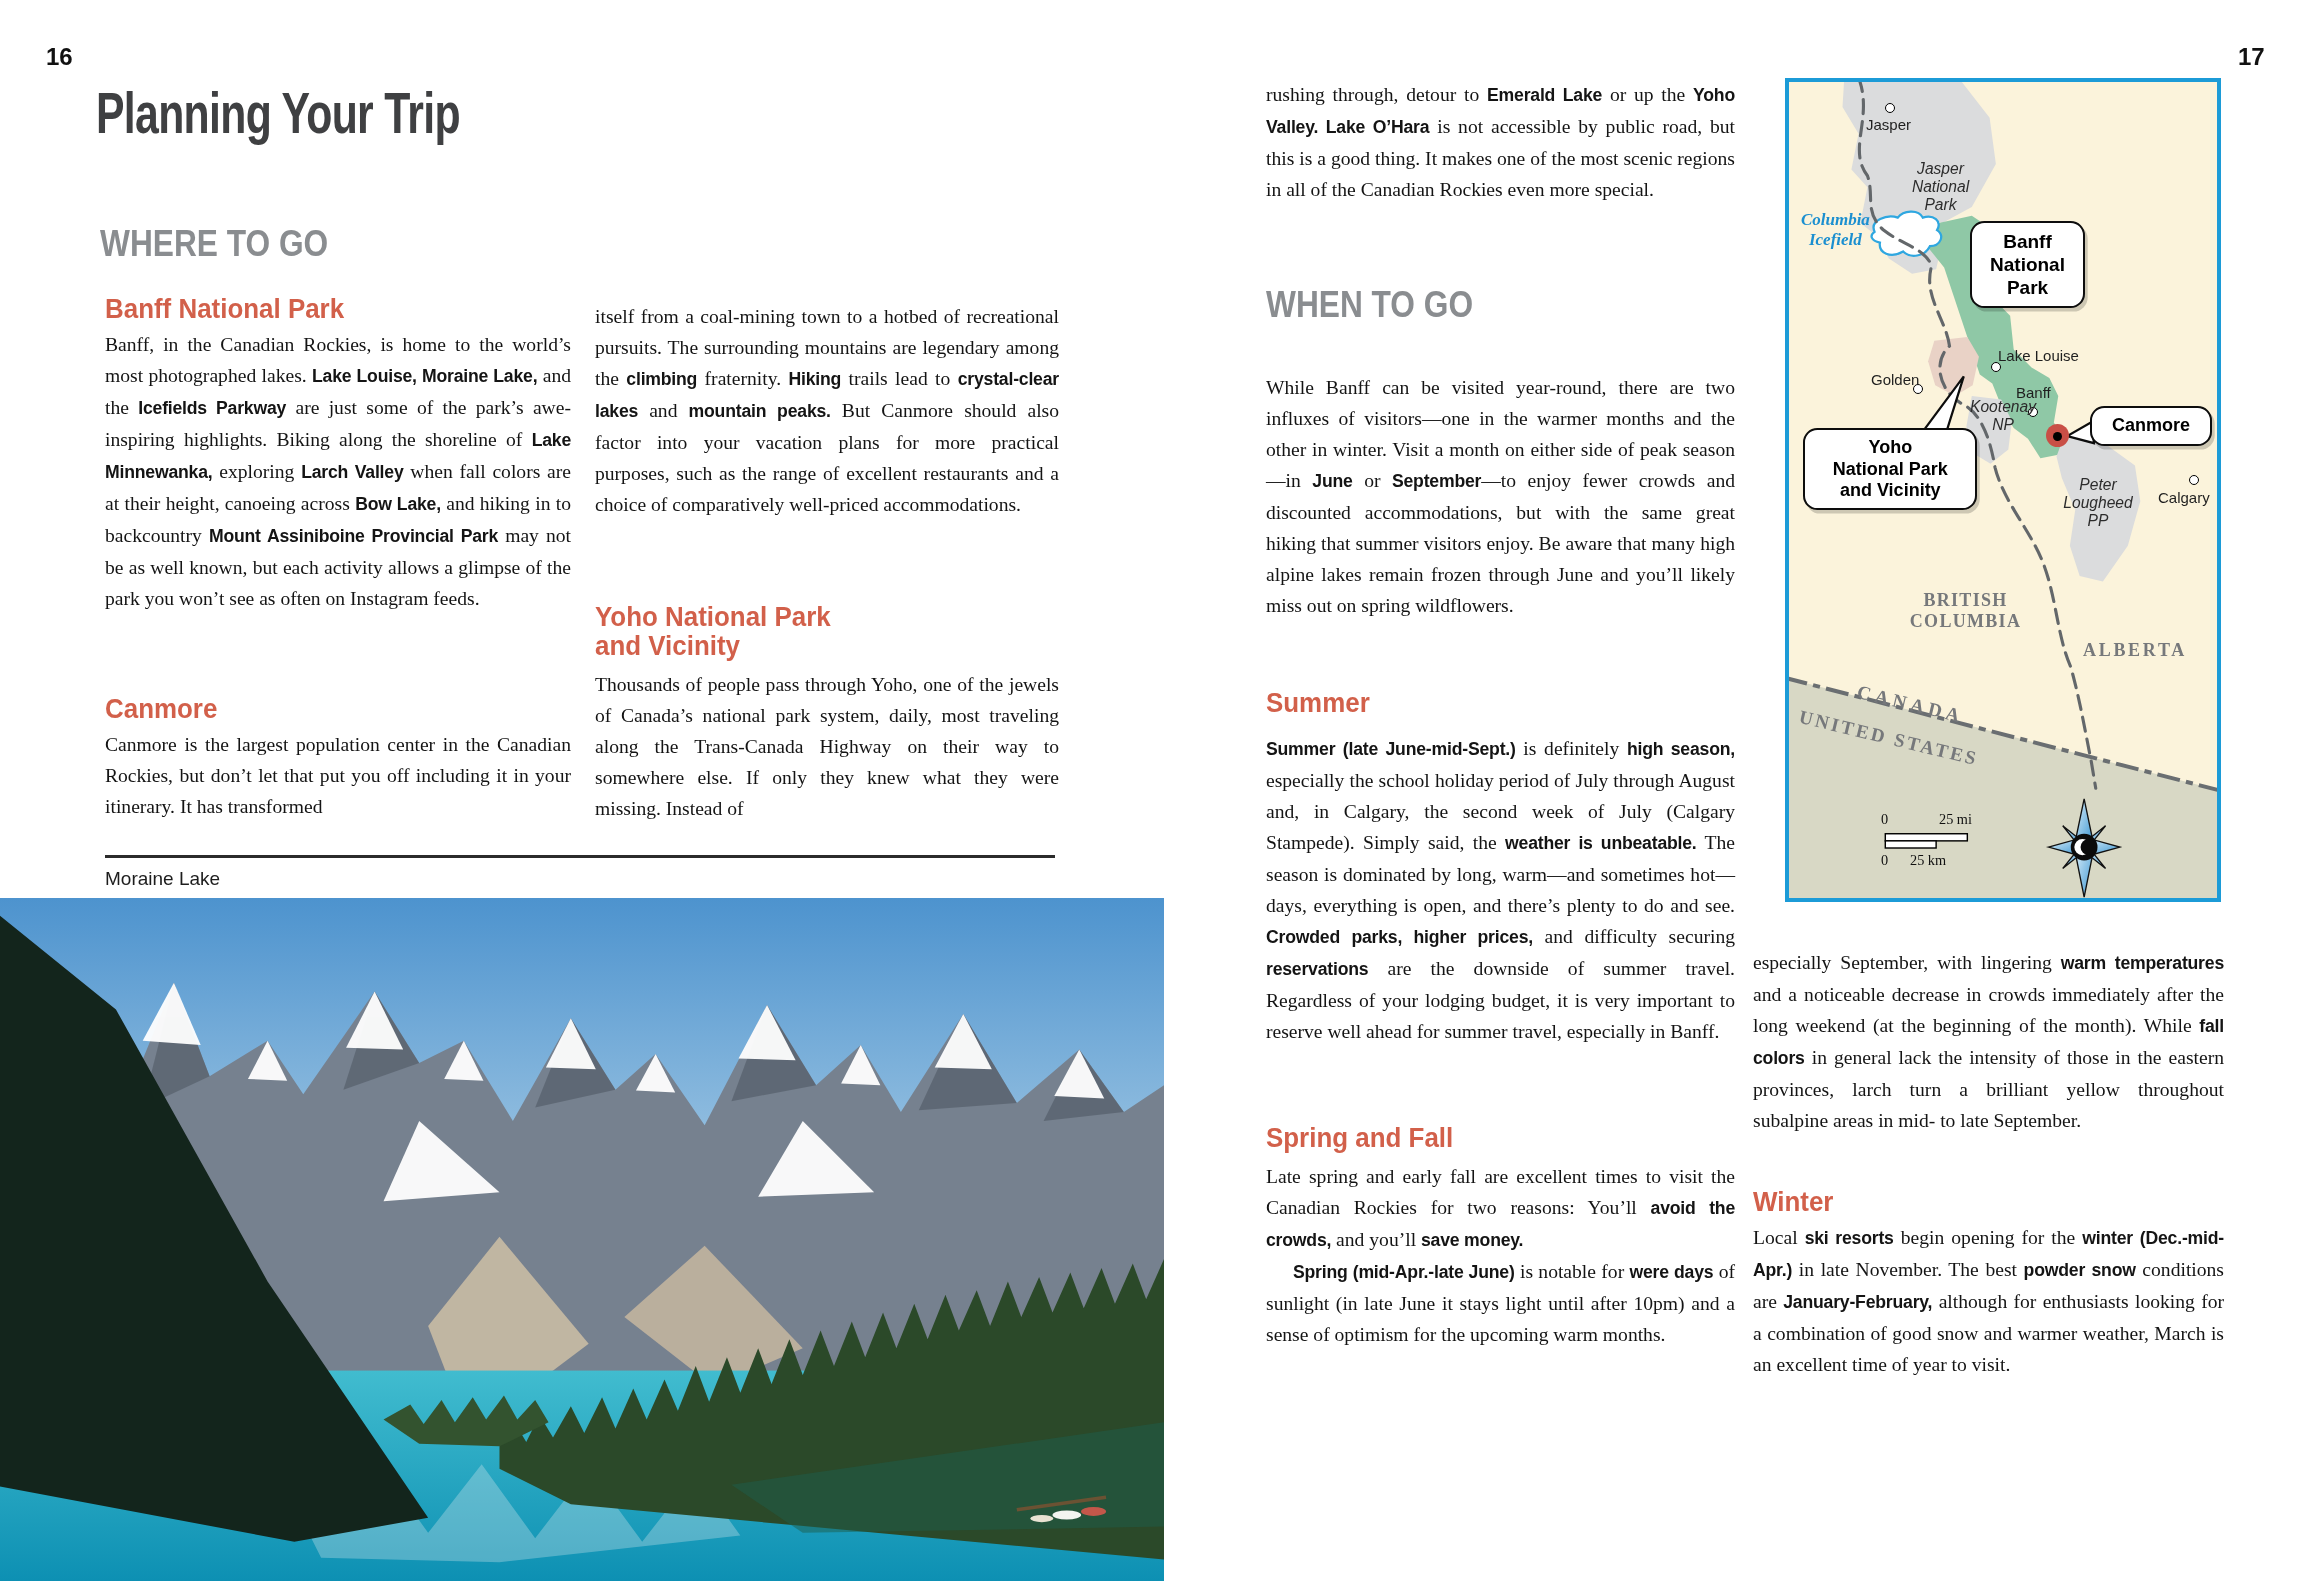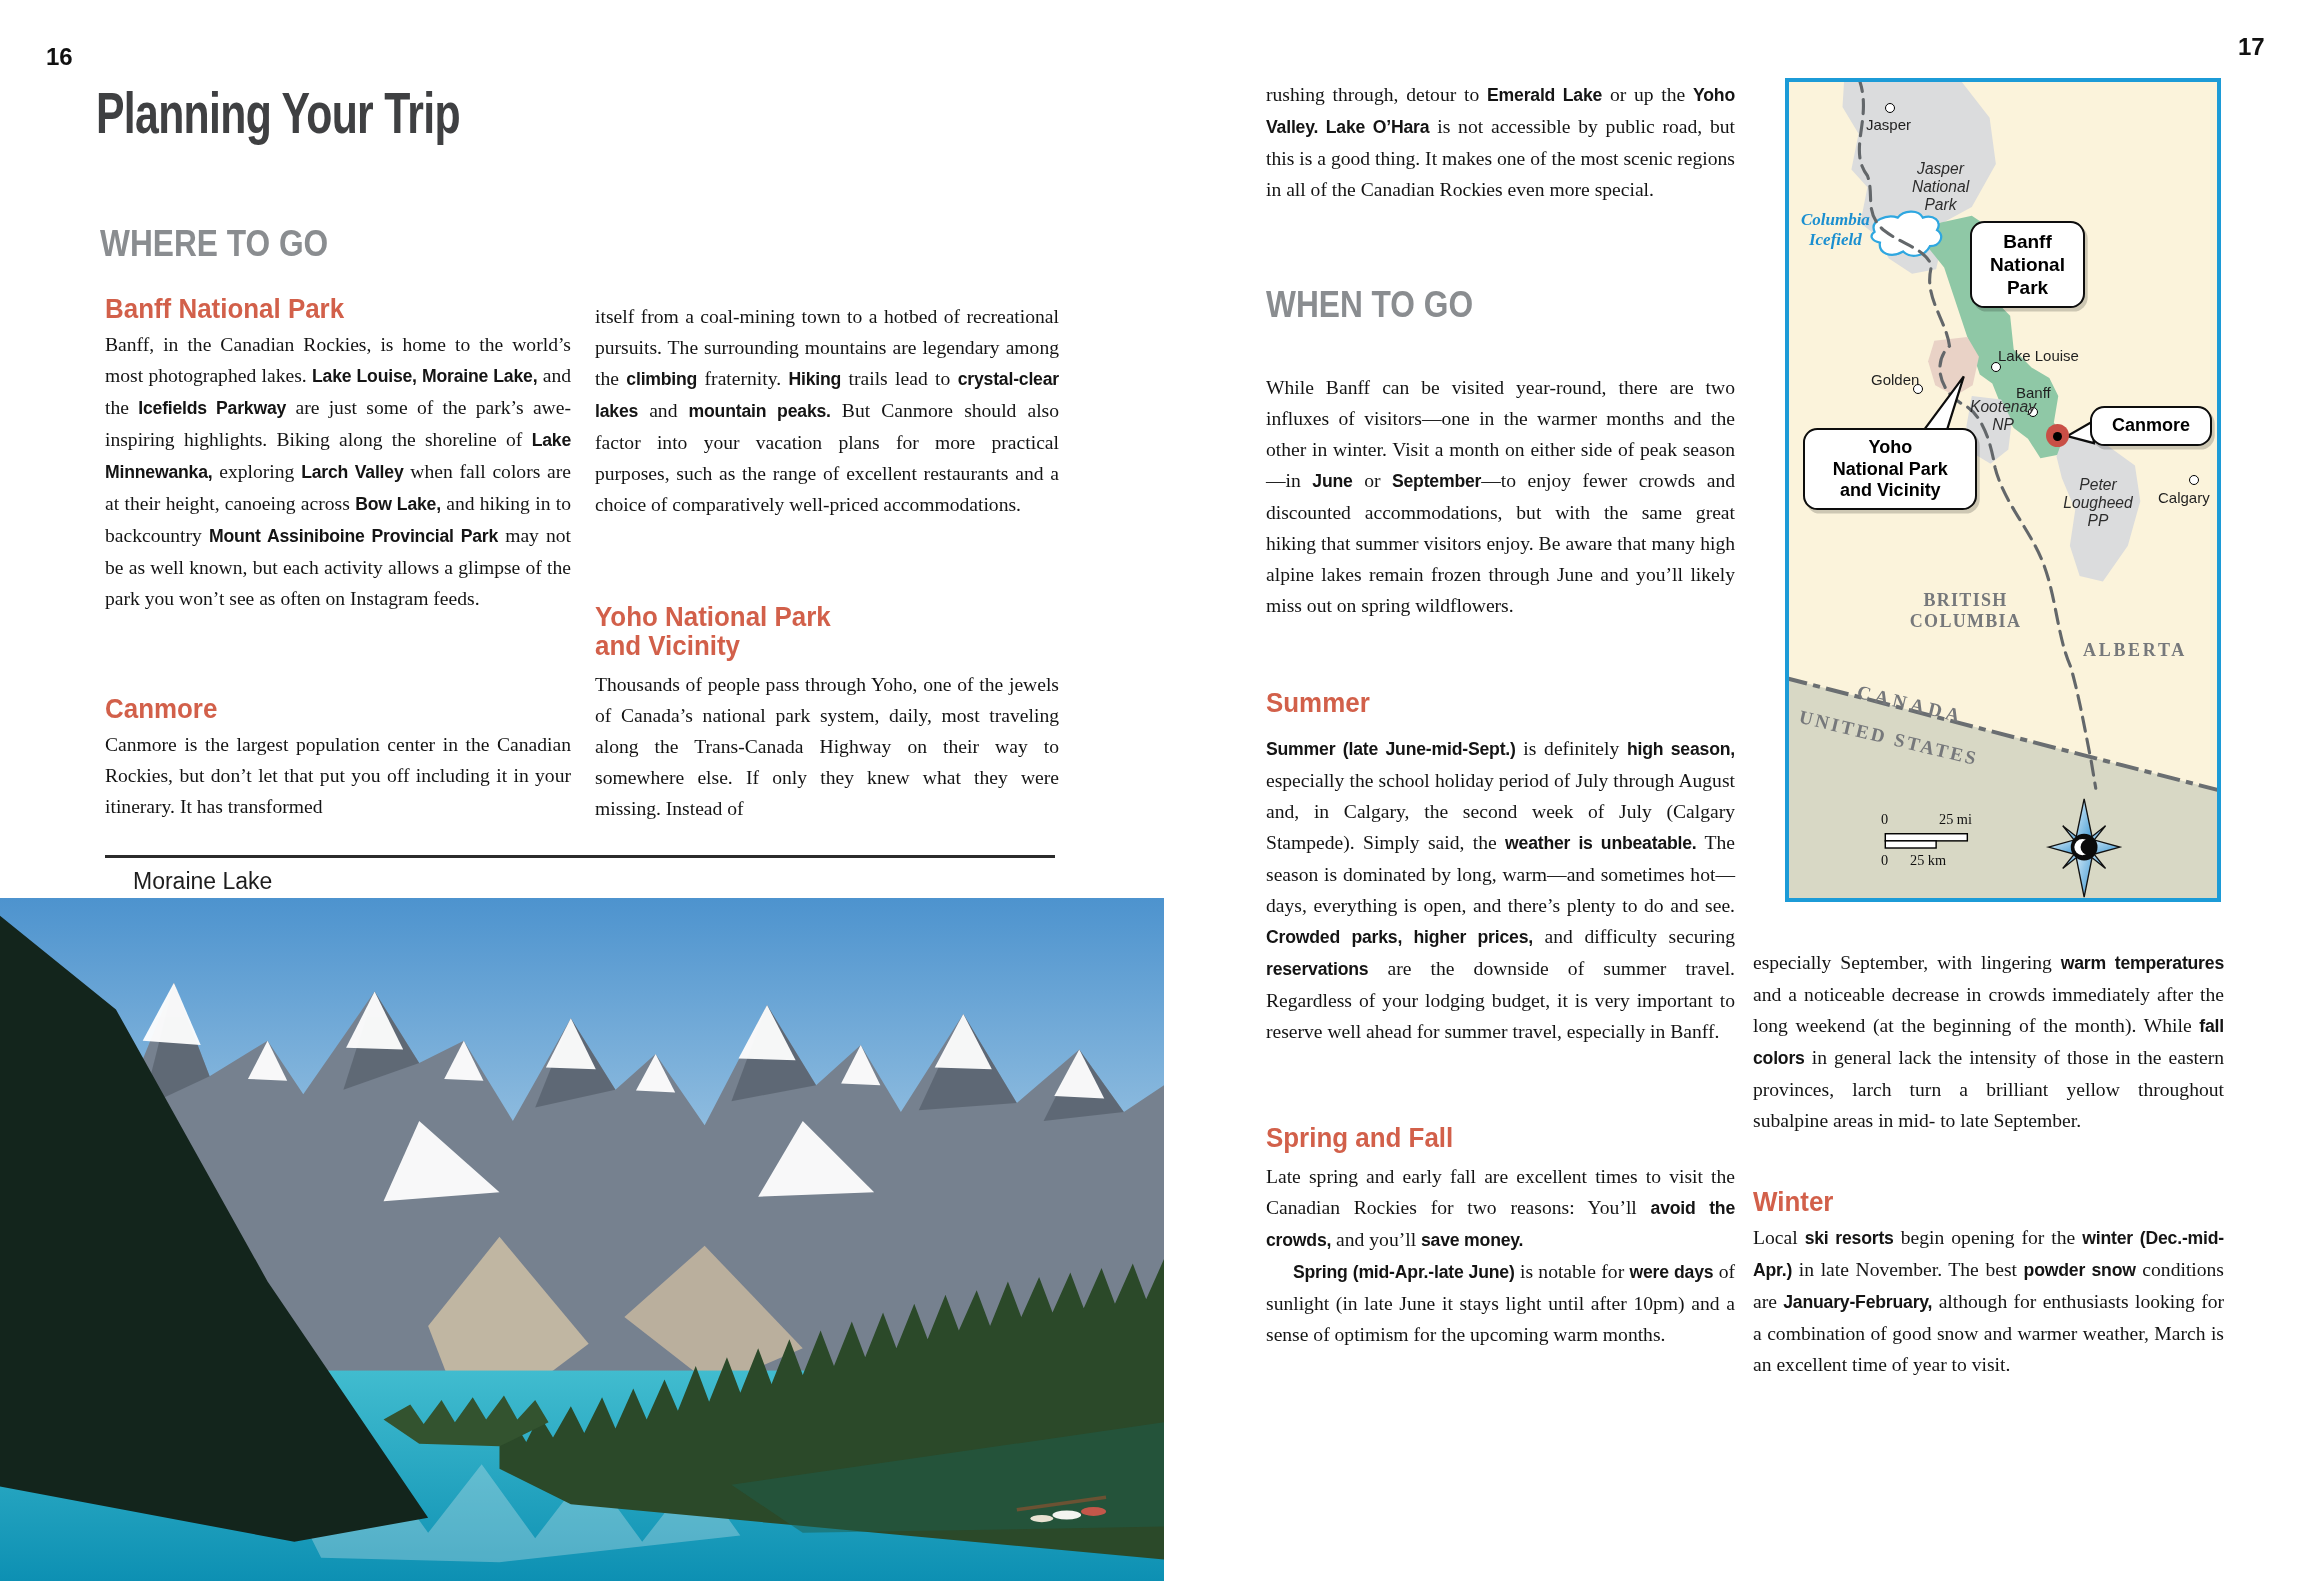--- a/index.html
+++ b/index.html
@@ -2,21 +2,21 @@
 <html style="font-size:14.3px"><head>
 <meta charset="utf-8">
 <style>
   html,body { margin:0; padding:0; background:#ffffff; }
   .spread { position:relative; width:2319px; height:1581px; background:#ffffff;
             font-family:"Liberation Serif", serif; color:#1b1b1b; overflow:hidden; }
 
   .pagenum { position:absolute; font-family:"Liberation Sans",sans-serif; font-weight:bold;
              font-size:24px; color:#111; }
   #pn-left { left:46px; top:43px;text-align:center; }
-  #pn-right { left:2238px; top:33px; }
+  #pn-right { left:2238px; top:43px; }
 
   .title { position:absolute; left:96px; top:80px; font-family:"Liberation Sans",sans-serif;
            font-weight:bold; font-size:57px; color:#3F4042; letter-spacing:-0.9px;
            transform:scaleX(.75); transform-origin:left top; white-space:nowrap; }
   .bigsec { position:absolute; font-family:"Liberation Sans",sans-serif; font-weight:bold;
             font-size:36px; color:#8A8D90; transform:scaleX(.88); transform-origin:left top;
             white-space:nowrap; }
   #sec-where { left:100px; top:223px; }
   #sec-when  { left:1266px; top:284px; }
 
@@ -42,21 +42,21 @@
   #b-yoho     { left:595px;  top:669px;  width:464px; }
   #b-rushing  { left:1266px; top:79px;   width:469px; }
   #b-when     { left:1266px; top:372px;  width:469px; }
   #b-summer   { left:1266px; top:733px;  width:469px; }
   #b-spring   { left:1266px; top:1161px; width:469px; }
   #b-col2cont { left:1753px; top:947px; width:471px; }
   #b-winter   { left:1753px; top:1222px; width:471px; }
 
   .rule { position:absolute; left:105px; top:855px; width:950px; height:2.7px; background:#2b2b2b; }
   .caption { position:absolute; left:105px; top:868px; font-family:"Liberation Sans",sans-serif;
-             font-size:23px; color:#1d1d1d;margin-left:28px; }
+             font-size:19px; color:#1d1d1d; }
 
   .photo { position:absolute; left:0; top:898px; width:1164px; height:683px; }
 
   
   .map { position:absolute; left:1785px; top:78px; width:428px; height:816px;
          background:#FBF3DB; border:4.5px solid #1C9BD7; overflow:hidden; }
   .map svg.base { position:absolute; left:0; top:0; }
   .m-town { position:absolute; font-family:"Liberation Sans",sans-serif; font-size:15px;
             color:#1f1f1f; white-space:pre-line; }
   .m-park { position:absolute; font-family:"Liberation Sans",sans-serif; font-style:italic;

